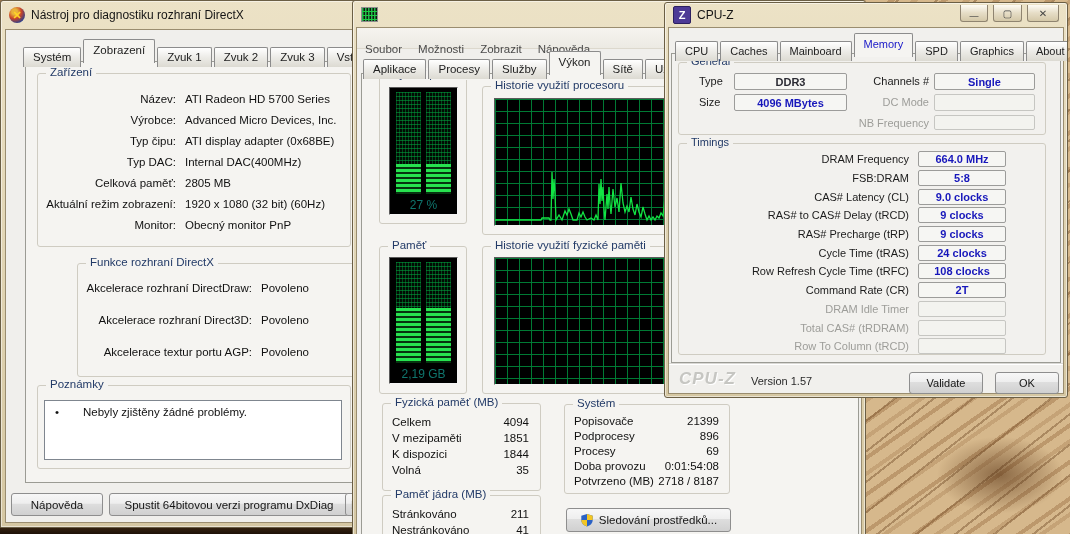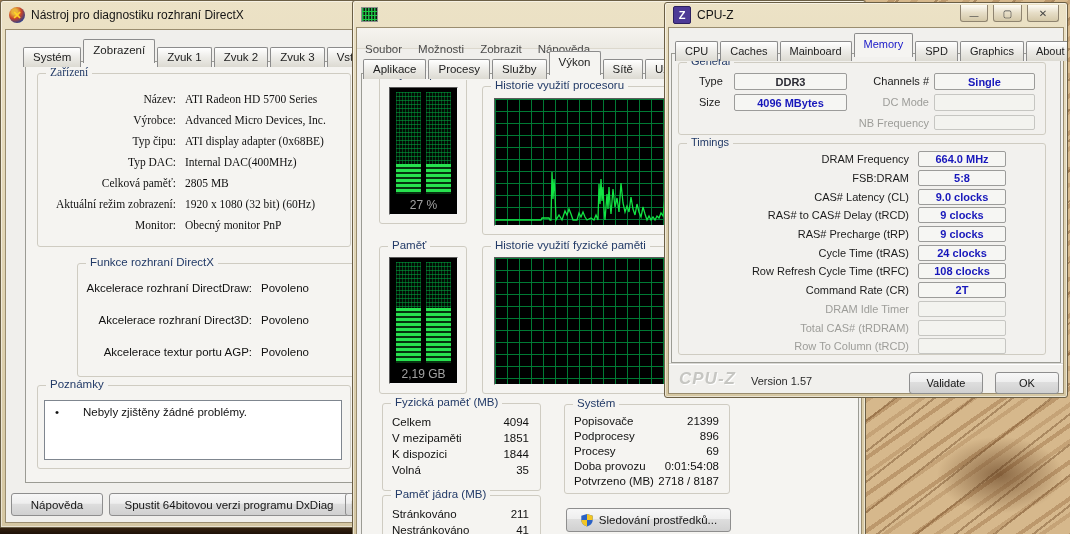--- a/index.html
+++ b/index.html
@@ -45,21 +45,21 @@
        background-image:linear-gradient(to right, rgba(0,128,54,.95) 1px, transparent 1px),
                         linear-gradient(to bottom, rgba(0,128,54,.95) 1px, transparent 1px);
        background-size:12px 12px;}
   .ledcols{position:absolute;left:6px;right:6px;top:4px;bottom:20px;display:flex;gap:5px;}
   .ledcol{flex:1;display:flex;flex-direction:column;}
   .unlit{flex:1;background-color:#03130699;
        background-image:linear-gradient(to bottom, rgba(0,170,64,.55) 1px, transparent 1px),
                         linear-gradient(to right, rgba(0,170,64,.40) 1px, transparent 1px);
        background-size:3px 4px;}
   .lit{background-image:repeating-linear-gradient(to bottom, #27e24f 0 3px, #06330f 3px 5px);}
-  .meterval{position:absolute;bottom:2px;left:0;right:0;text-align:center;color:#a3a3a3;font-size:12px;}
+  .meterval{position:absolute;bottom:2px;left:0;right:0;text-align:center;color:#0f766e;font-size:12px;}
   
   .menubar{position:absolute;display:flex;align-items:center;font-size:11.5px;color:#4a4a4a;
        background:linear-gradient(#f6f4ef,#eceae3);border-bottom:1px solid #dcd8cd;}
   .menuitem{padding:0 8px;line-height:19px;margin-top:22px;}
   
   .fld{position:absolute;height:17px;background:#f6f6f3;border:1px solid #9c9c9a;border-radius:2px;
        font-size:11px;font-weight:bold;color:#1717bb;display:flex;align-items:center;justify-content:center;box-sizing:border-box;}
   .fld.dark{color:#2c2c34;}
   .fld.dim{border-color:#c6c6c2;background:#f3f3ef;}
   .lbl{position:absolute;font-size:11px;color:#1b1b1b;line-height:17px;}
@@ -86,21 +86,21 @@
                  display:flex;align-items:center;justify-content:center;color:#ffd427;font-weight:bold;font-size:11px;">✕</span>
     <span>Nástroj pro diagnostiku rozhraní DirectX</span>
   </div>
   <div class="client" style="left:4px;right:4px;top:28px;bottom:4px;"></div>
 
   <div class="tabbar" style="left:22px;top:38px;z-index:5;">
     <span class="tab">Systém</span><span class="tab active">Zobrazení</span><span class="tab">Zvuk 1</span><span class="tab">Zvuk 2</span><span class="tab">Zvuk 3</span><span class="tab">Vstup</span>
   </div>
   <div class="page" style="left:24px;top:60px;width:330px;height:420px;"></div>
 
-  <div class="grp" style="left:36px;top:72px;width:312px;height:172px;font-family:Liberation Serif, serif;">
+  <div class="grp" style="left:36px;top:72px;width:312px;height:172px;">
     <span class="cap">Zařízení</span>
     <div style="position:absolute;left:2px;right:4px;top:15px;">
       <div class="kv">
           <span class="k">Název:</span>
           <span class="v">ATI Radeon HD 5700 Series</span>
         </div>
       <div class="kv">
           <span class="k">Výrobce:</span>
           <span class="v">Advanced Micro Devices, Inc.</span>
         </div>

